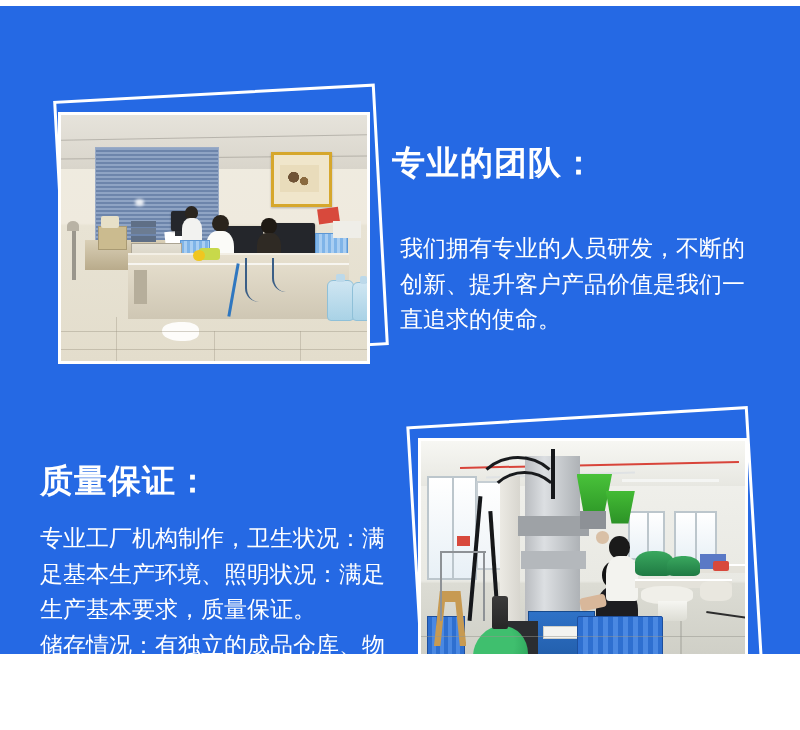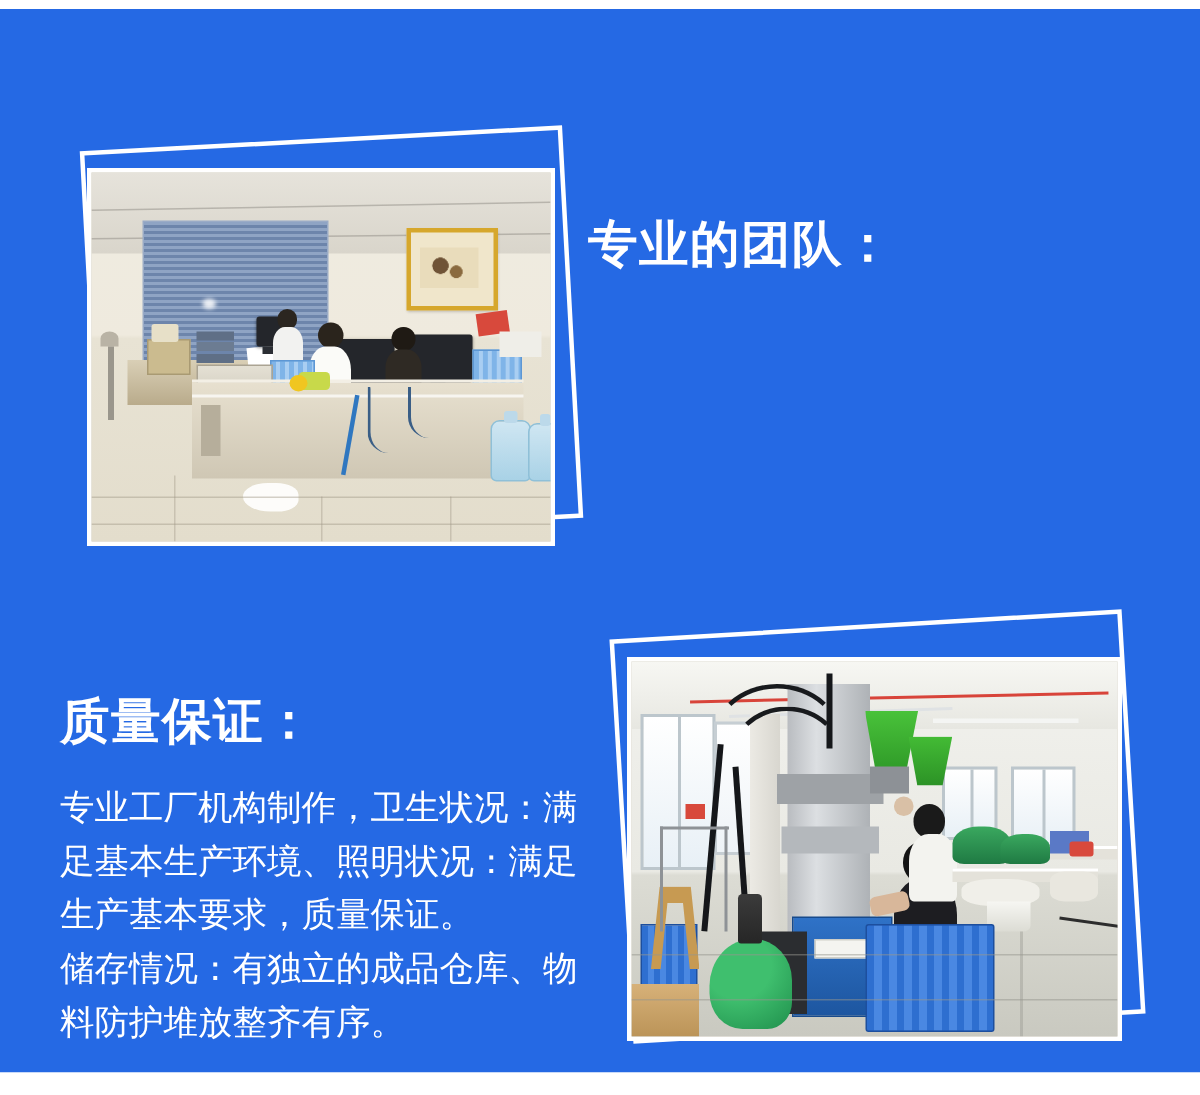--- a/index.html
+++ b/index.html
@@ -11,21 +11,21 @@
     width: 800px;
     height: 730px;
     background: #ffffff;
     font-family: "Liberation Sans", "DejaVu Sans", sans-serif;
     overflow: hidden;
   }
 
   #poster {
     position: relative;
     width: 800px;
-    height: 730px;
+    height: 654px;
     background: #ffffff;
     overflow: hidden;
   }
 
   .bg-blue {
     position: absolute;
     left: 0;
     top: 6px;
     width: 800px;
     height: 709px;
@@ -365,20 +365,23 @@
       <div class="office-floorline" style="left:0; top:88%; width:100%;"></div>
       <div class="office-floorline" style="left:0; top:95%; width:100%;"></div>
       <div style="position:absolute;left:18%;top:82%;width:1px;height:18%;background:rgba(160,152,135,.4);"></div>
       <div style="position:absolute;left:50%;top:88%;width:1px;height:12%;background:rgba(160,152,135,.4);"></div>
       <div style="position:absolute;left:78%;top:88%;width:1px;height:12%;background:rgba(160,152,135,.4);"></div>
     </div>
   </div>
 
   <h2 class="head" id="team-title">专业的团队：</h2>
 
+  <p class="body-text" id="team-body">我们拥有专业的人员研发，不断的
+创新、提升客户产品价值是我们一
+直追求的使命。</p>
 
   <h2 class="head" id="ws-title">质量保证：</h2>
 
   <p class="body-text" id="ws-body">专业工厂机构制作，卫生状况：满
 足基本生产环境、照明状况：满足
 生产基本要求，质量保证。
 储存情况：有独立的成品仓库、物
 料防护堆放整齐有序。</p>
 
   <div class="frame" style="left:414px; top:416px; width:342px; height:270px; transform: rotate(-3.4deg);"></div>

